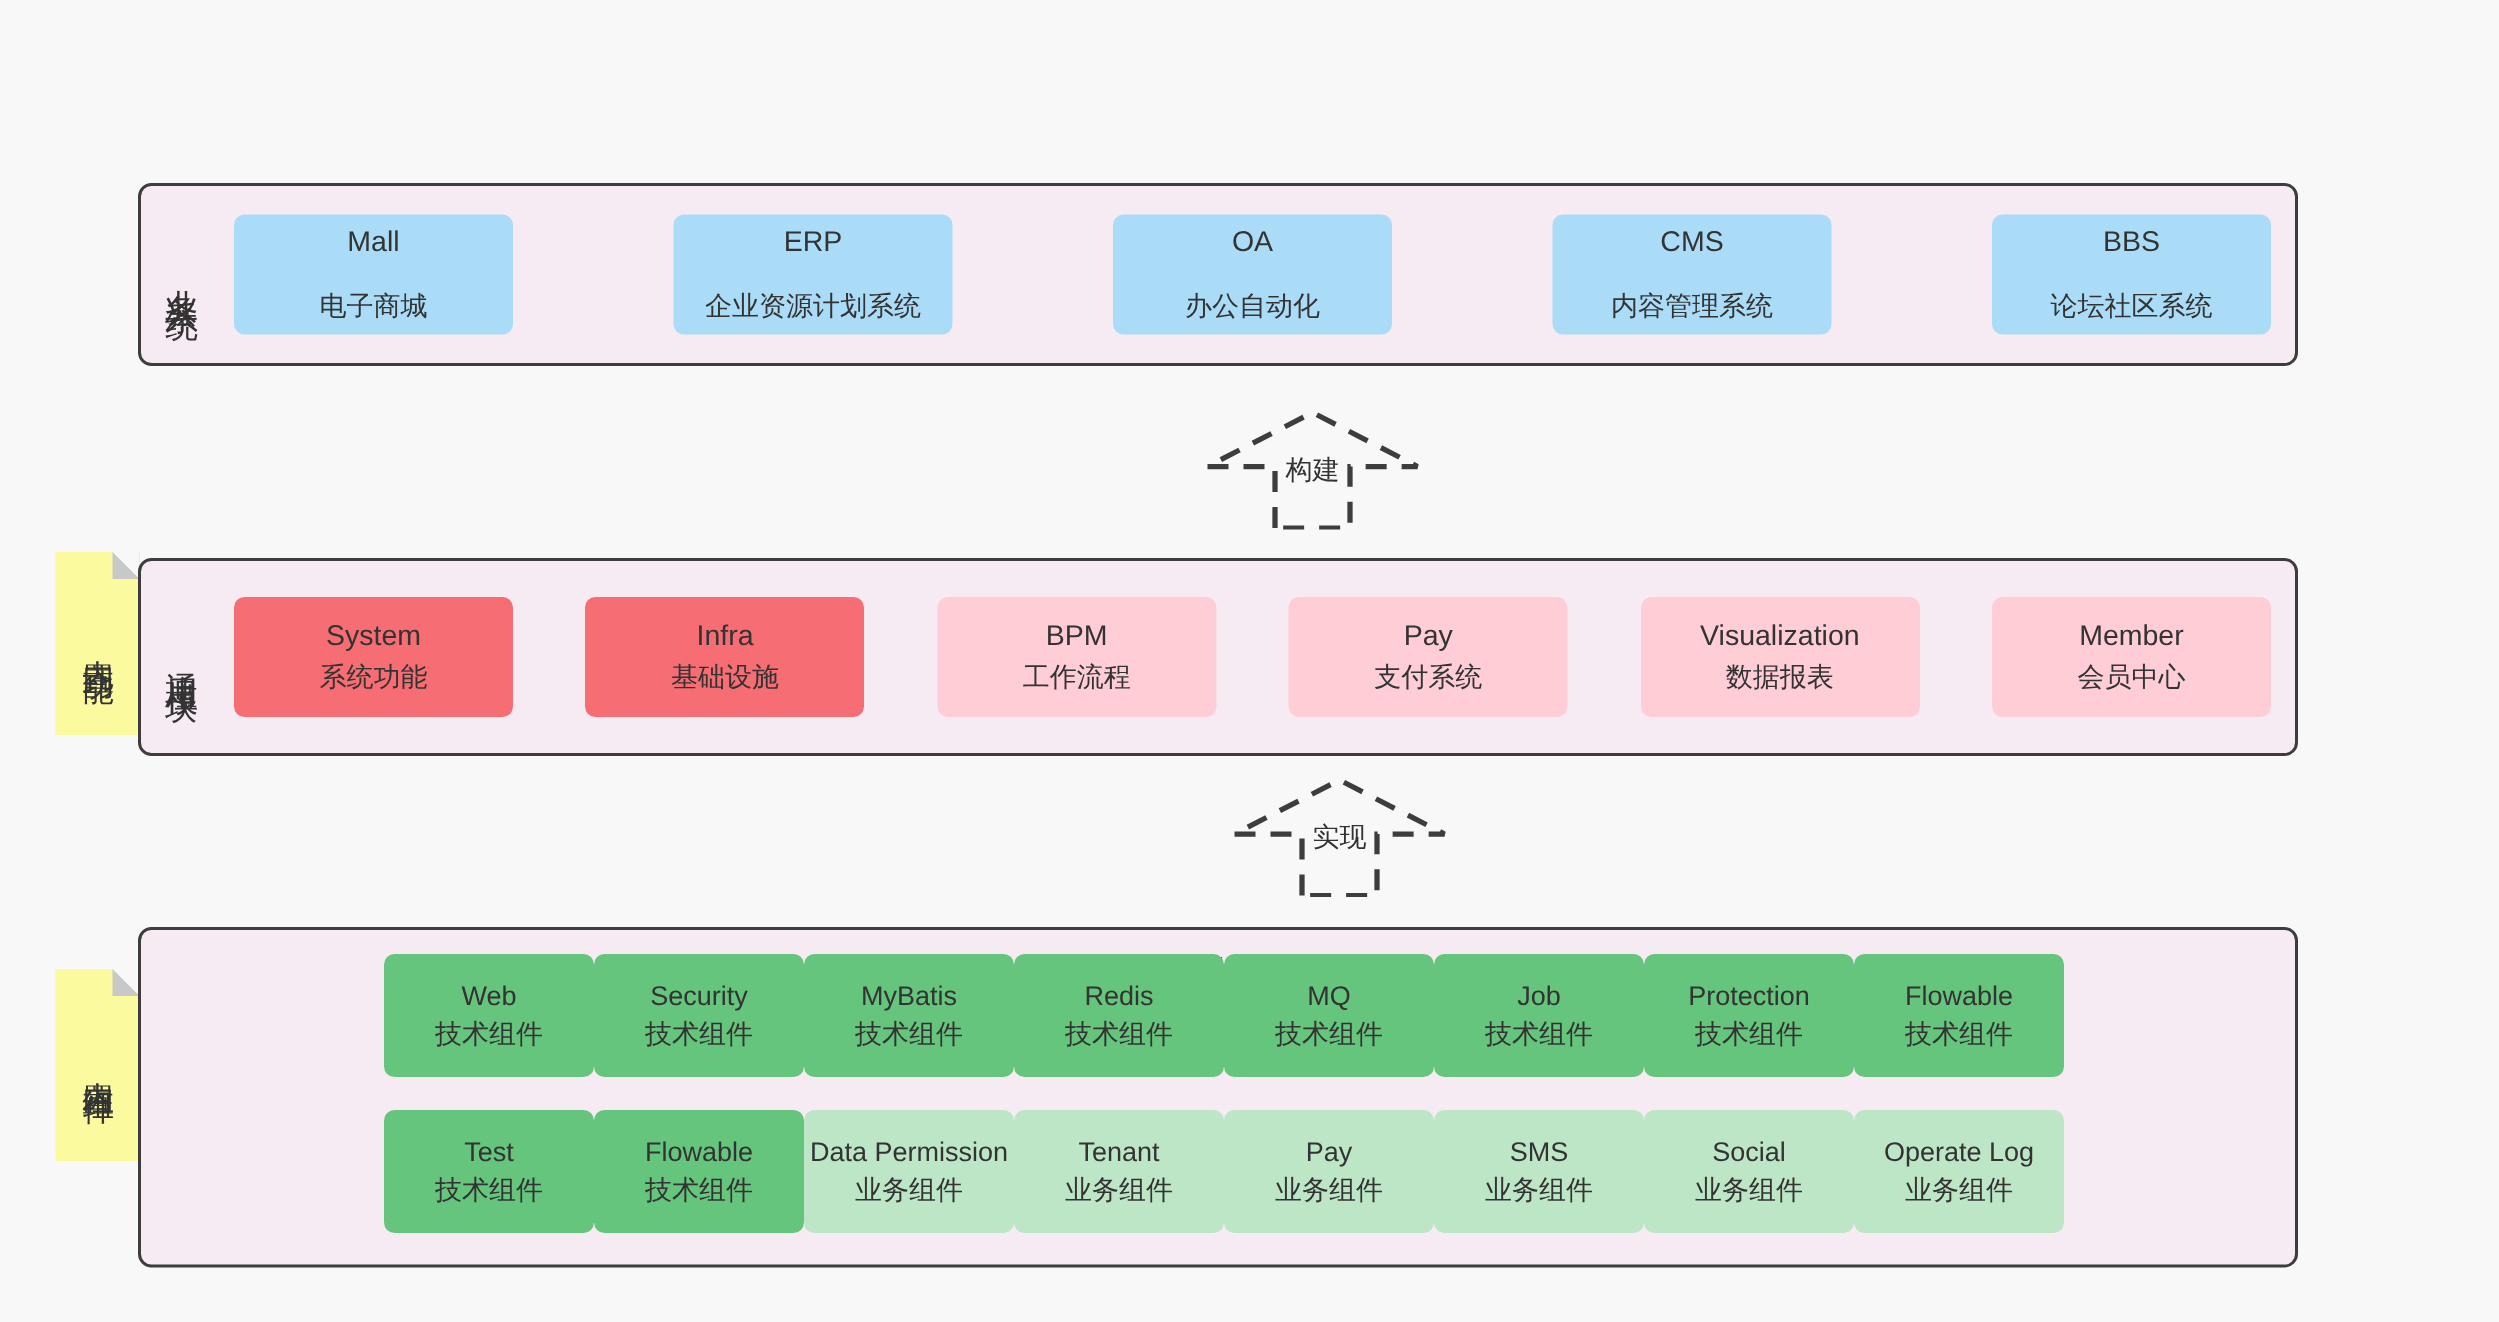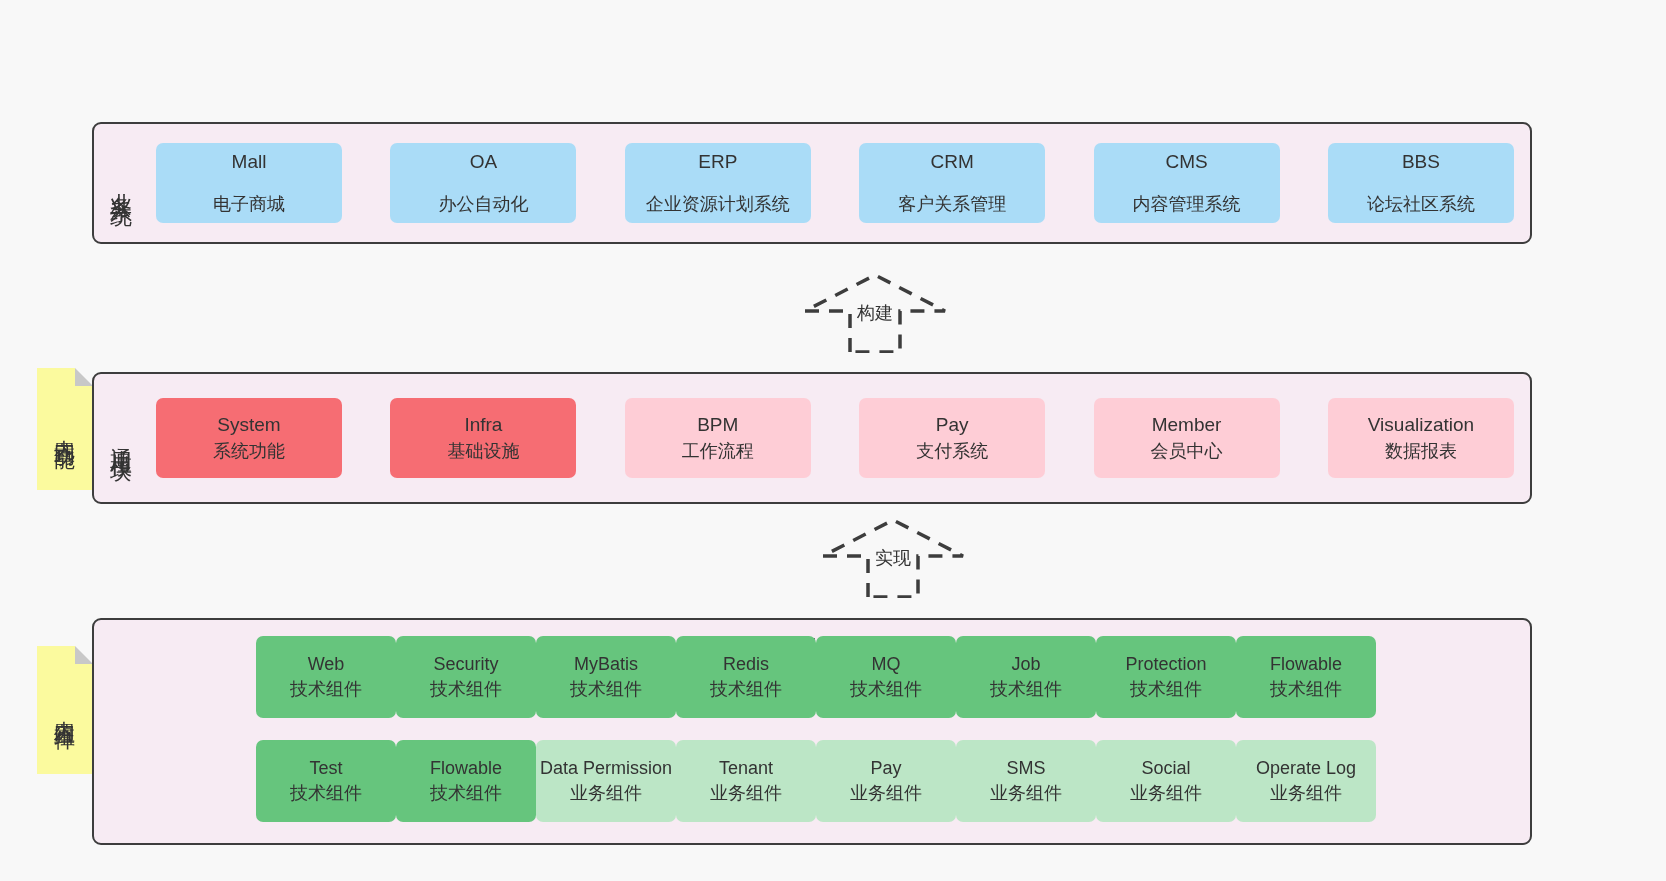--- a/index.html
+++ b/index.html
@@ -148,30 +148,26 @@
 <div class="canvas">
 
   <section class="container" id="layer1">
     <div class="layer-label">业务系统</div>
     <div class="boxes">
       <div class="box v-blue">
         <div class="en">Mall</div>
         <div class="zh">电子商城</div>
       </div>
       <div class="box v-blue">
+        <div class="en">ERP</div>
+        <div class="zh">企业资源计划系统</div>
+      </div>
+      <div class="box v-blue">
         <div class="en">OA</div>
         <div class="zh">办公自动化</div>
-      </div>
-      <div class="box v-blue">
-        <div class="en">ERP</div>
-        <div class="zh">企业资源计划系统</div>
-      </div>
-      <div class="box v-blue">
-        <div class="en">CRM</div>
-        <div class="zh">客户关系管理</div>
       </div>
       <div class="box v-blue">
         <div class="en">CMS</div>
         <div class="zh">内容管理系统</div>
       </div>
       <div class="box v-blue">
         <div class="en">BBS</div>
         <div class="zh">论坛社区系统</div>
       </div>
     </div>
@@ -201,26 +197,26 @@
       </div>
       <div class="box v-pink">
         <div class="en">BPM</div>
         <div class="zh">工作流程</div>
       </div>
       <div class="box v-pink">
         <div class="en">Pay</div>
         <div class="zh">支付系统</div>
       </div>
       <div class="box v-pink">
+        <div class="en">Visualization</div>
+        <div class="zh">数据报表</div>
+      </div>
+      <div class="box v-pink">
         <div class="en">Member</div>
         <div class="zh">会员中心</div>
-      </div>
-      <div class="box v-pink">
-        <div class="en">Visualization</div>
-        <div class="zh">数据报表</div>
       </div>
     </div>
   </section>
 
   <div class="arrow" id="arrow-implement">
     <svg width="150" height="80" viewBox="0 0 150 80">
       <path d="M50,79 L50,38 L5,38 L75,2 L145,38 L100,38 L100,79 Z" fill="none" stroke="#3d3d3d" stroke-width="3.5" stroke-dasharray="14 10" stroke-linejoin="miter"></path>
     </svg>
     <span class="arrow-label">实现</span>
   </div>

